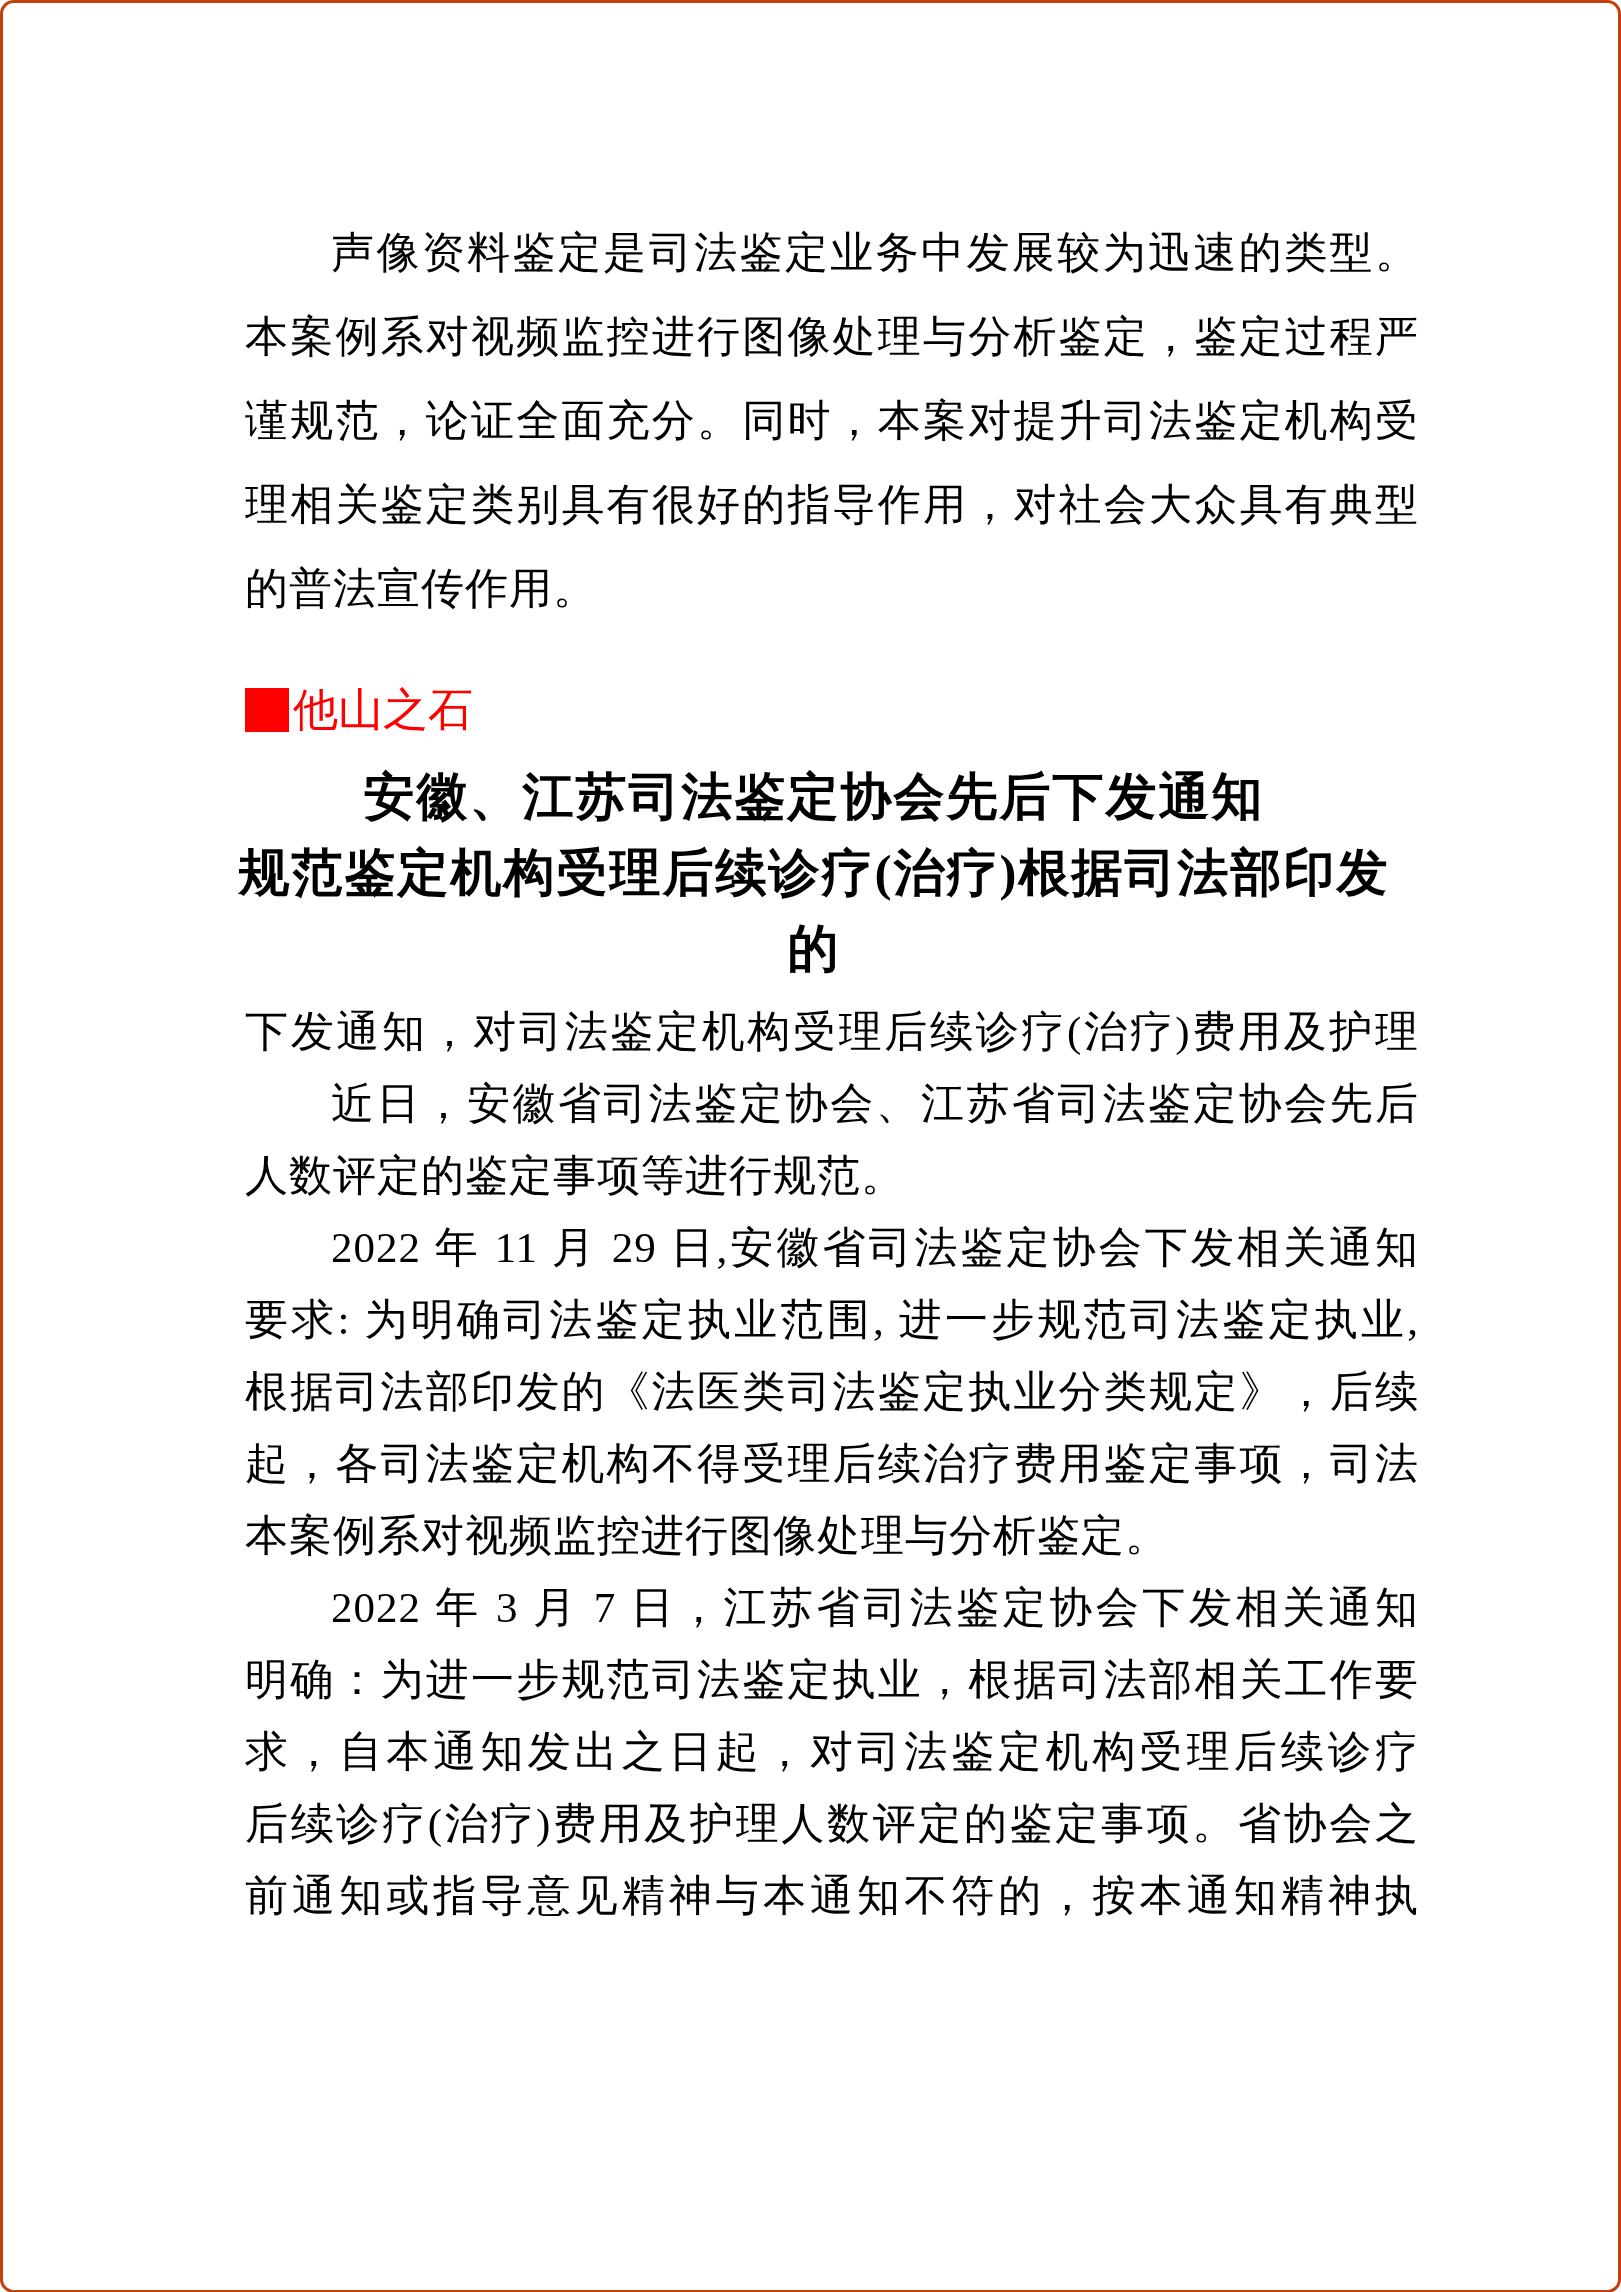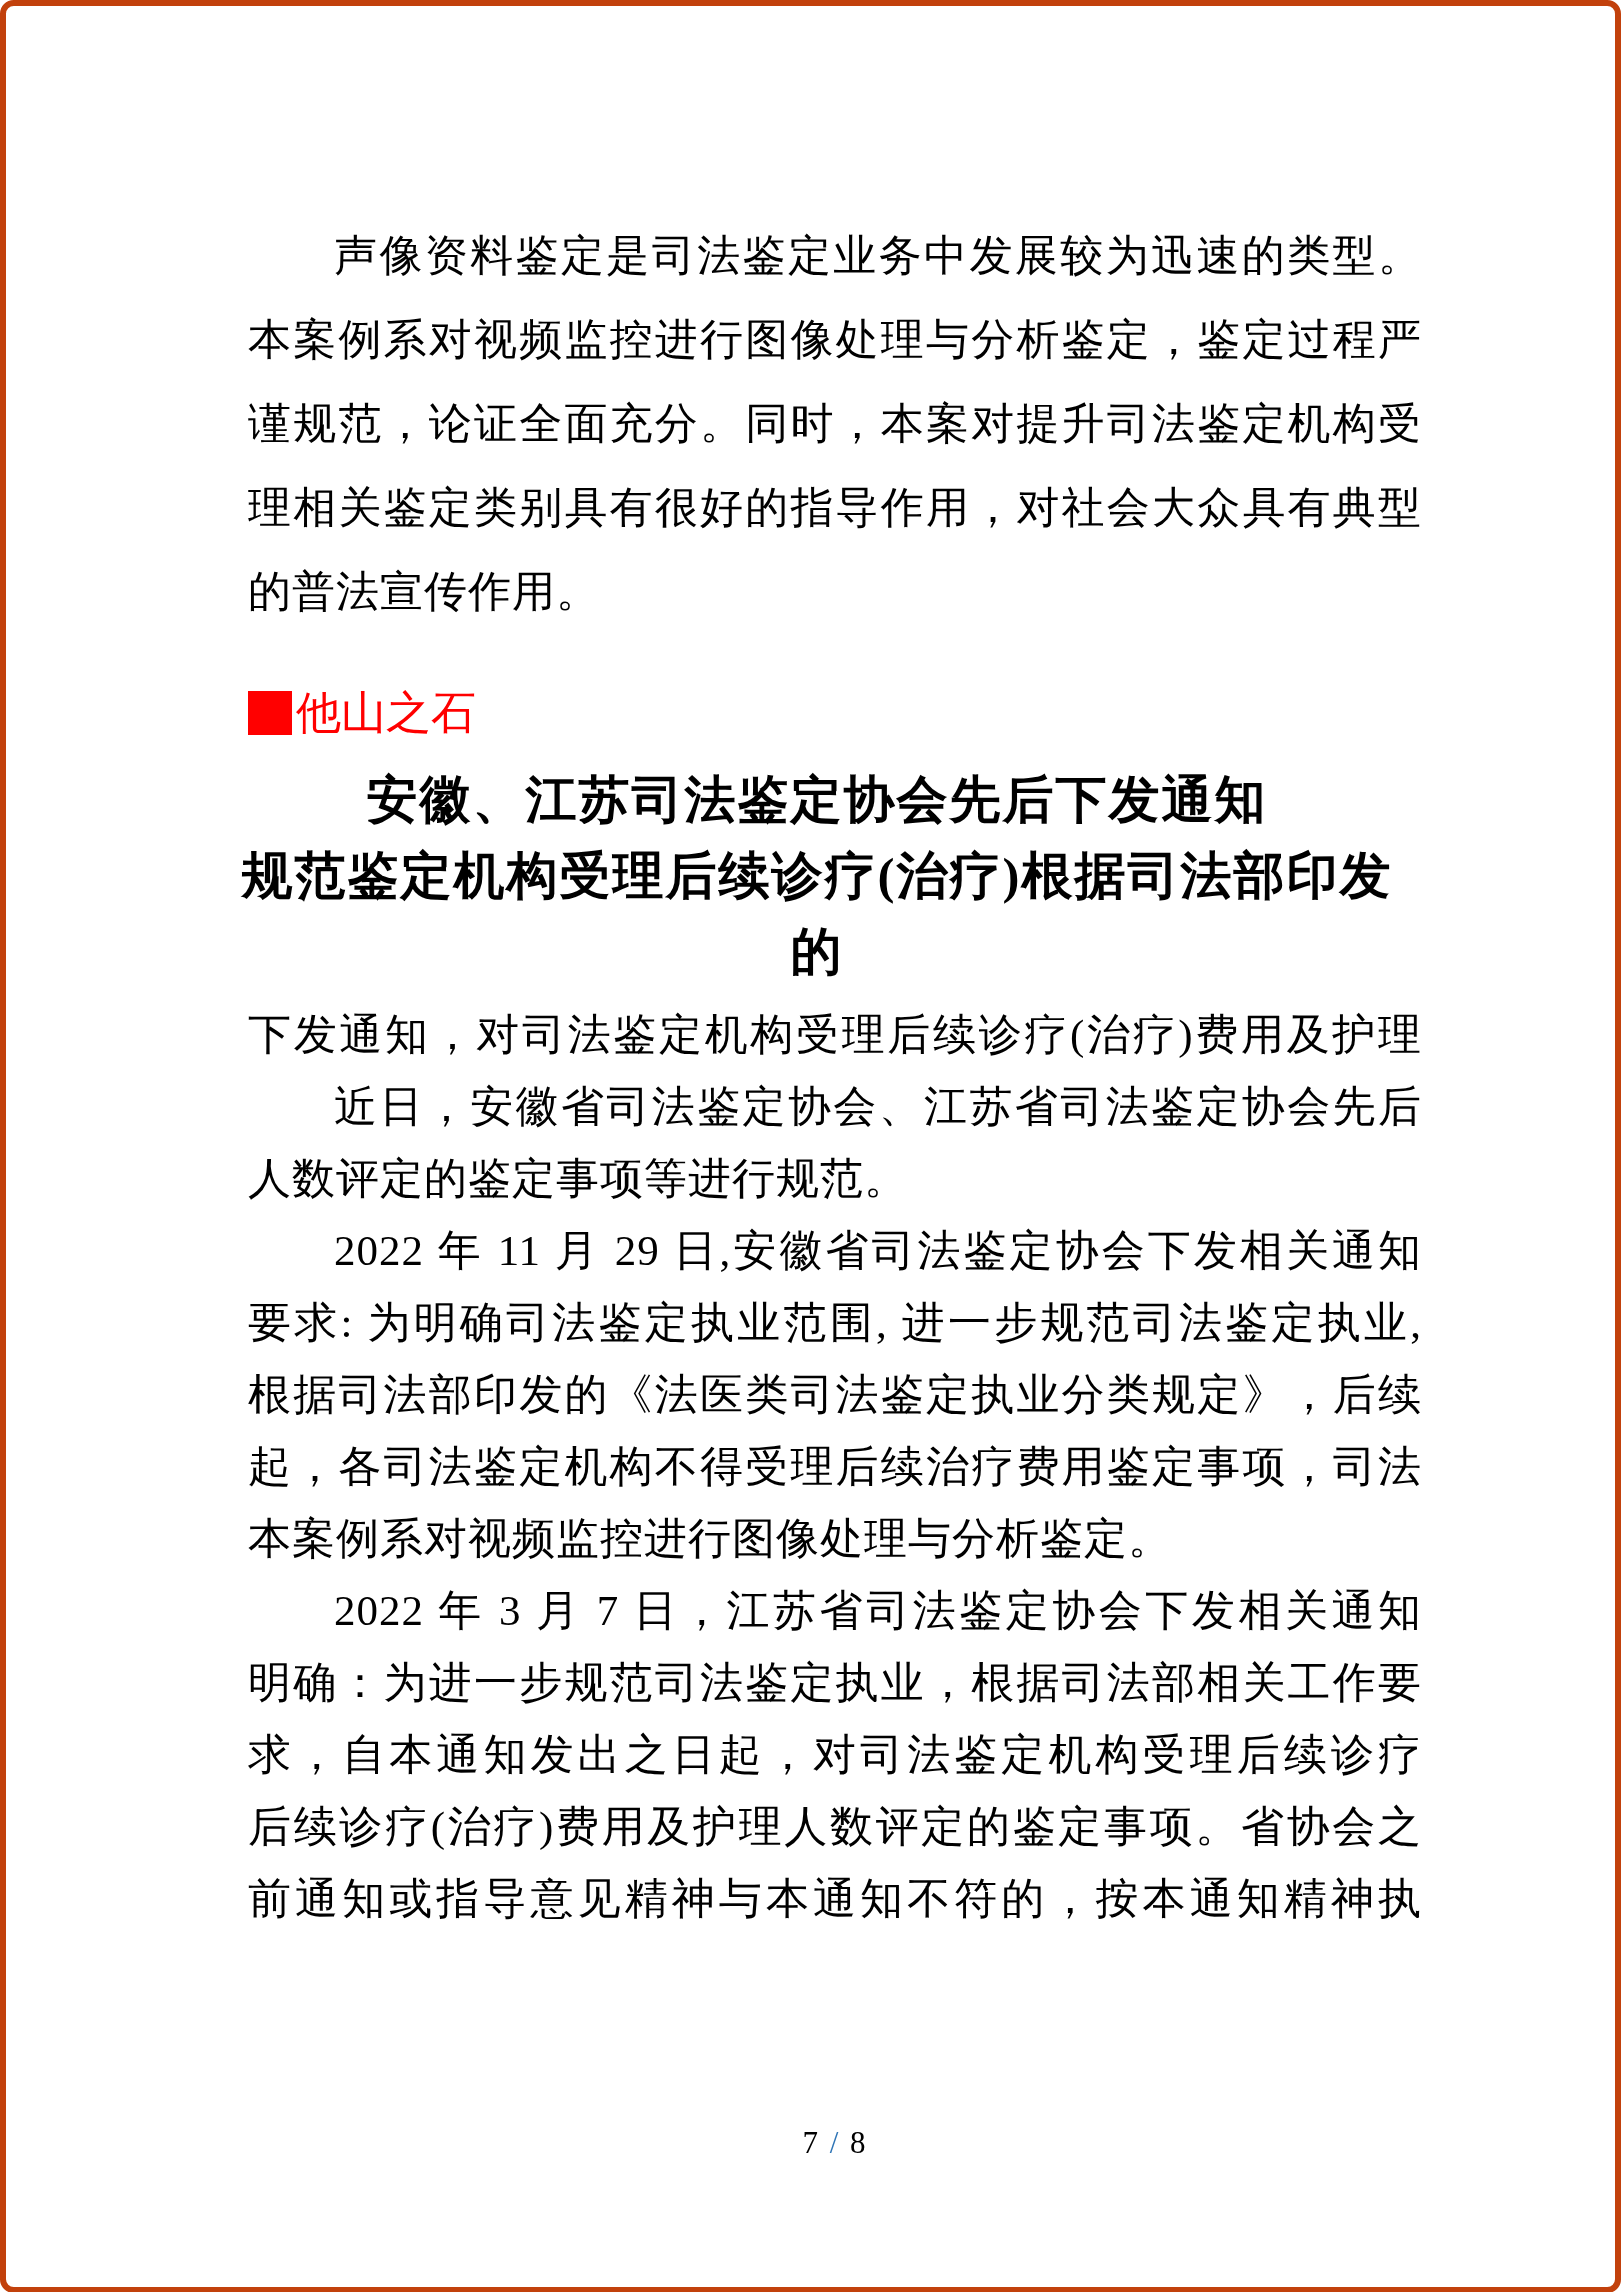--- a/index.html
+++ b/index.html
@@ -5,21 +5,21 @@
   html, body {
     margin: 0;
     padding: 0;
     background: #ffffff;
   }
   .page {
     position: relative;
     width: 1621px;
     height: 2293px;
     background: #ffffff;
-    border: 6px solid #c2410c;
+    border: 3px solid #c2410c;
     border-radius: 13.7px;
     box-sizing: border-box;
     overflow: hidden;
     font-family: "Liberation Serif", "DejaVu Serif", serif;
     color: #000000;
   }
   .textblock {
     position: absolute;
     left: 242px;
     width: 1174px;
@@ -130,18 +130,15 @@
       </div>
     <div class="para">
         <div class="line first">2022 年 3 月 7 日，江苏省司法鉴定协会下发相关通知</div>
         <div class="line">明确：为进一步规范司法鉴定执业，根据司法部相关工作要</div>
         <div class="line">求，自本通知发出之日起，对司法鉴定机构受理后续诊疗</div>
         <div class="line">后续诊疗(治疗)费用及护理人数评定的鉴定事项。省协会之</div>
         <div class="line last">前通知或指导意见精神与本通知不符的，按本通知精神执行。</div>
       </div>
   </div>
 
-  <div class="footer">
-    <span>7</span><span class="slash" style="color: rgb(46, 116, 181);">/</span><span>8</span>
-  </div>
 
 </div>
 
 
 </body></html>

